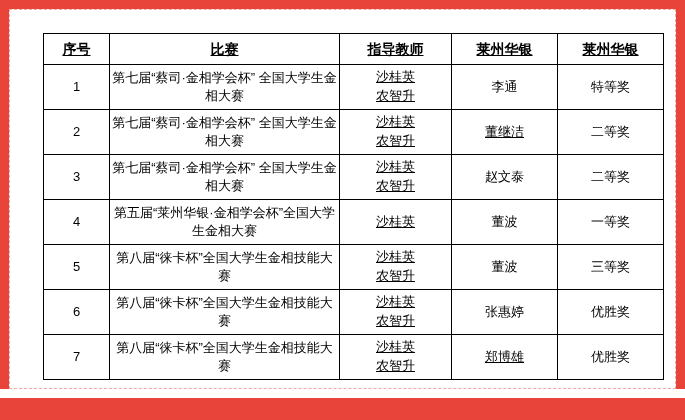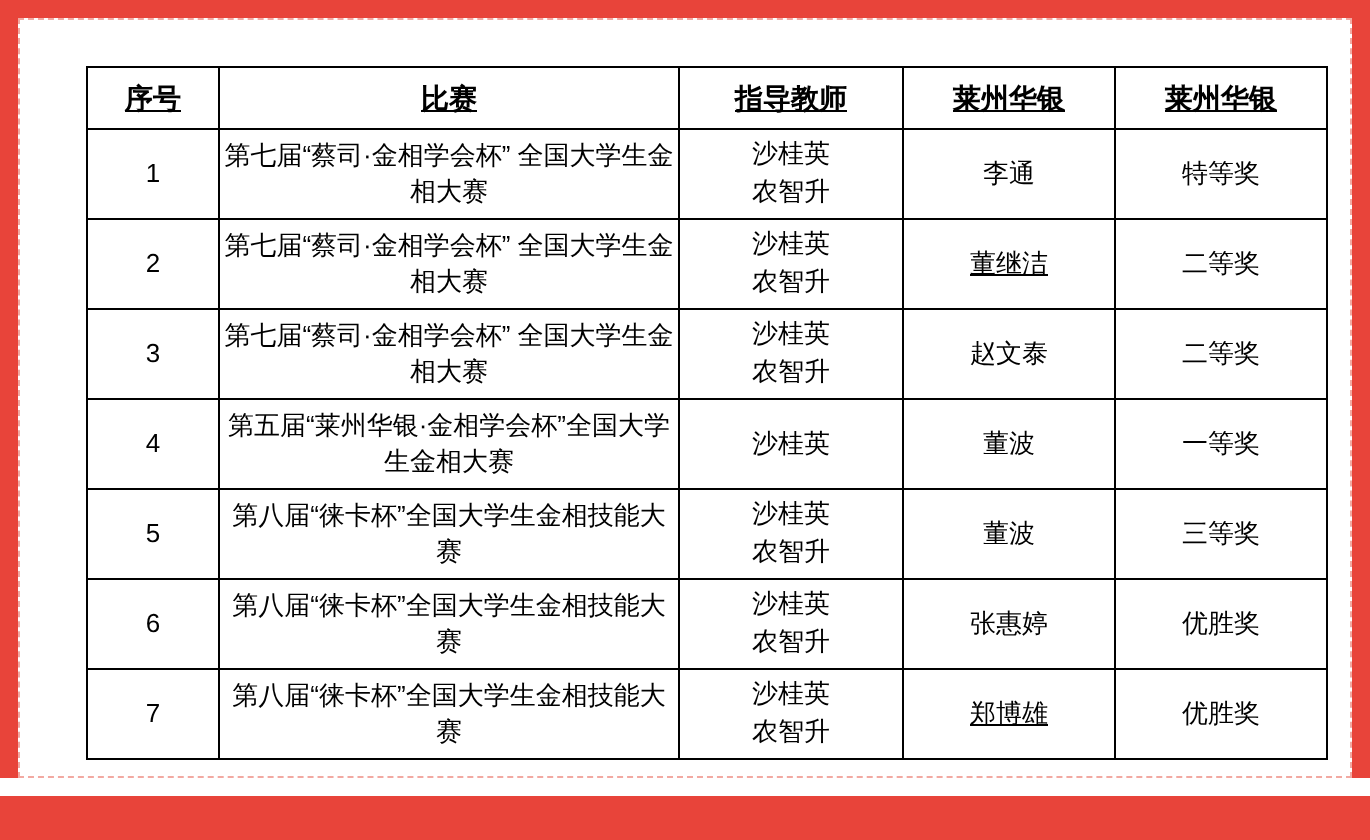--- a/index.html
+++ b/index.html
@@ -86,20 +86,21 @@
   td.comp-cell {
     font-size: 12.5px;
     padding: 4px 6px;
     line-height: 1.45;
   }
   td.teacher-cell {
     padding: 4px 2px;
   }
   .teacher-name {
     display: block;
+    text-decoration: underline;
     font-size: 13px;
     line-height: 1.45;
   }
   .student-underline {
     text-decoration: underline;
   }
   .row-h {
     height: 45px;
   }
 </style>

